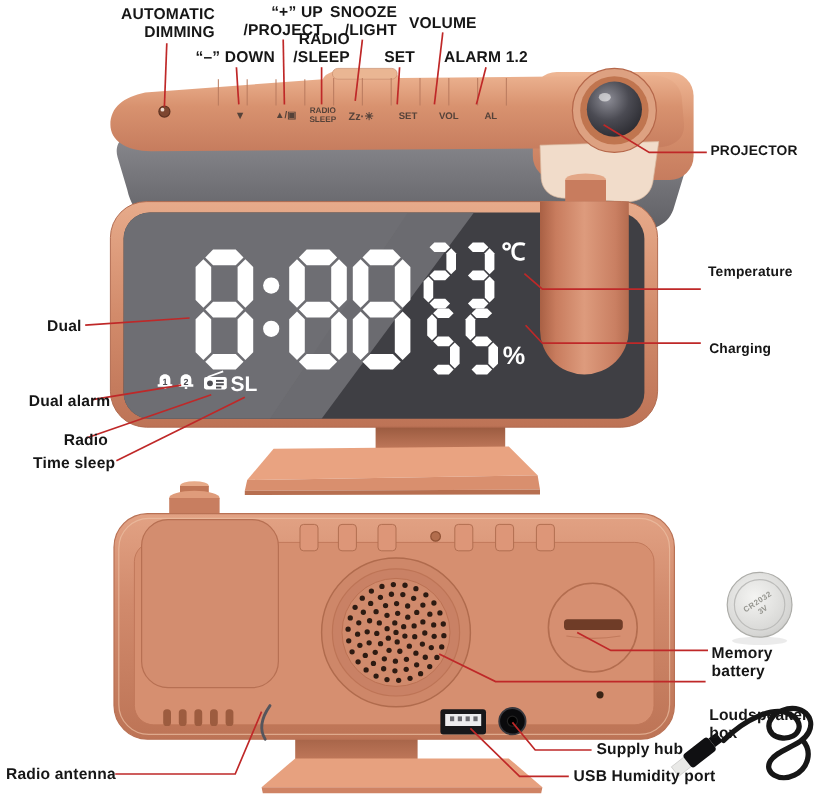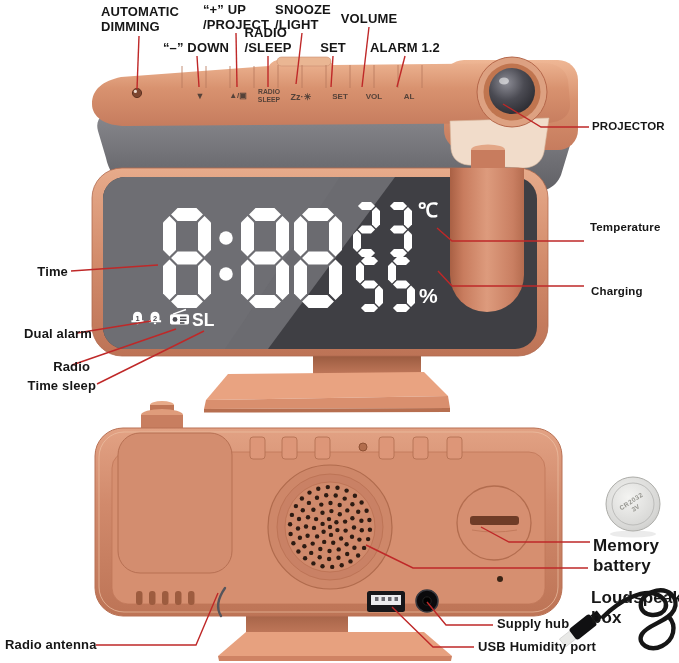--- a/index.html
+++ b/index.html
@@ -2,24 +2,24 @@
 <html><head>
 <meta charset="utf-8">
 <style>
   html,body{margin:0;padding:0;background:#ffffff;}
   .canvas{position:relative;width:679px;height:663px;background:#fff;overflow:hidden;
           font-family:"Liberation Sans",sans-serif;}
   .art{position:absolute;left:0;top:0;}
   svg text{font-family:"Liberation Sans",sans-serif;}
   .lbl{position:absolute;font-weight:700;color:#161616;line-height:1.18;
        letter-spacing:.15px;white-space:pre-line;font-size:13px;}
-  .lbl.c{transform:translateX(-50%);text-align:left;}
+  .lbl.c{transform:translateX(-50%);text-align:right;}
   .lbl.ra{text-align:right;}
   .lbl.sm{font-size:11.5px;}
-  .lbl.md{font-size:17px;}
+  .lbl.md{font-size:13px;}
 </style>
 </head>
 <body>
 
 <div class="canvas">
 
 <svg class="art" width="679" height="663" viewBox="0 0 679 663">
   <defs>
     <linearGradient id="gTop" x1="0" y1="0" x2="0" y2="1">
       <stop offset="0" stop-color="#efb795"></stop>
@@ -374,21 +374,21 @@
 <div class="lbl c" style="left:303px;top:2px">SNOOZE
 /LIGHT</div>
 <div class="lbl c" style="left:369px;top:11px">VOLUME</div>
 <div class="lbl c" style="left:196px;top:40px">“–” DOWN</div>
 <div class="lbl c" style="left:268px;top:25px">RADIO
 /SLEEP</div>
 <div class="lbl c" style="left:333px;top:40px">SET</div>
 <div class="lbl c" style="left:405px;top:40px">ALARM 1.2</div>
 <div class="lbl sm" style="left:592px;top:120px">PROJECTOR</div>
 
-<div class="lbl ra" style="left:30px;width:38px;top:264px">Time</div>
+<div class="lbl ra" style="left:30px;width:38px;top:264px">Dual</div>
 <div class="lbl ra" style="left:14px;width:78px;top:326px">Dual alarm</div>
 <div class="lbl ra" style="left:20px;width:70px;top:359px">Radio</div>
 <div class="lbl ra" style="left:8px;width:88px;top:378px">Time sleep</div>
 
 <div class="lbl sm" style="left:590px;top:221px">Temperature</div>
 <div class="lbl sm" style="left:591px;top:285px">Charging</div>
 
 <div class="lbl md" style="left:593px;top:536px">Memory battery</div>
 <div class="lbl md" style="left:591px;top:588px">Loudspeaker box</div>
 <div class="lbl" style="left:497px;top:616px">Supply hub</div>

